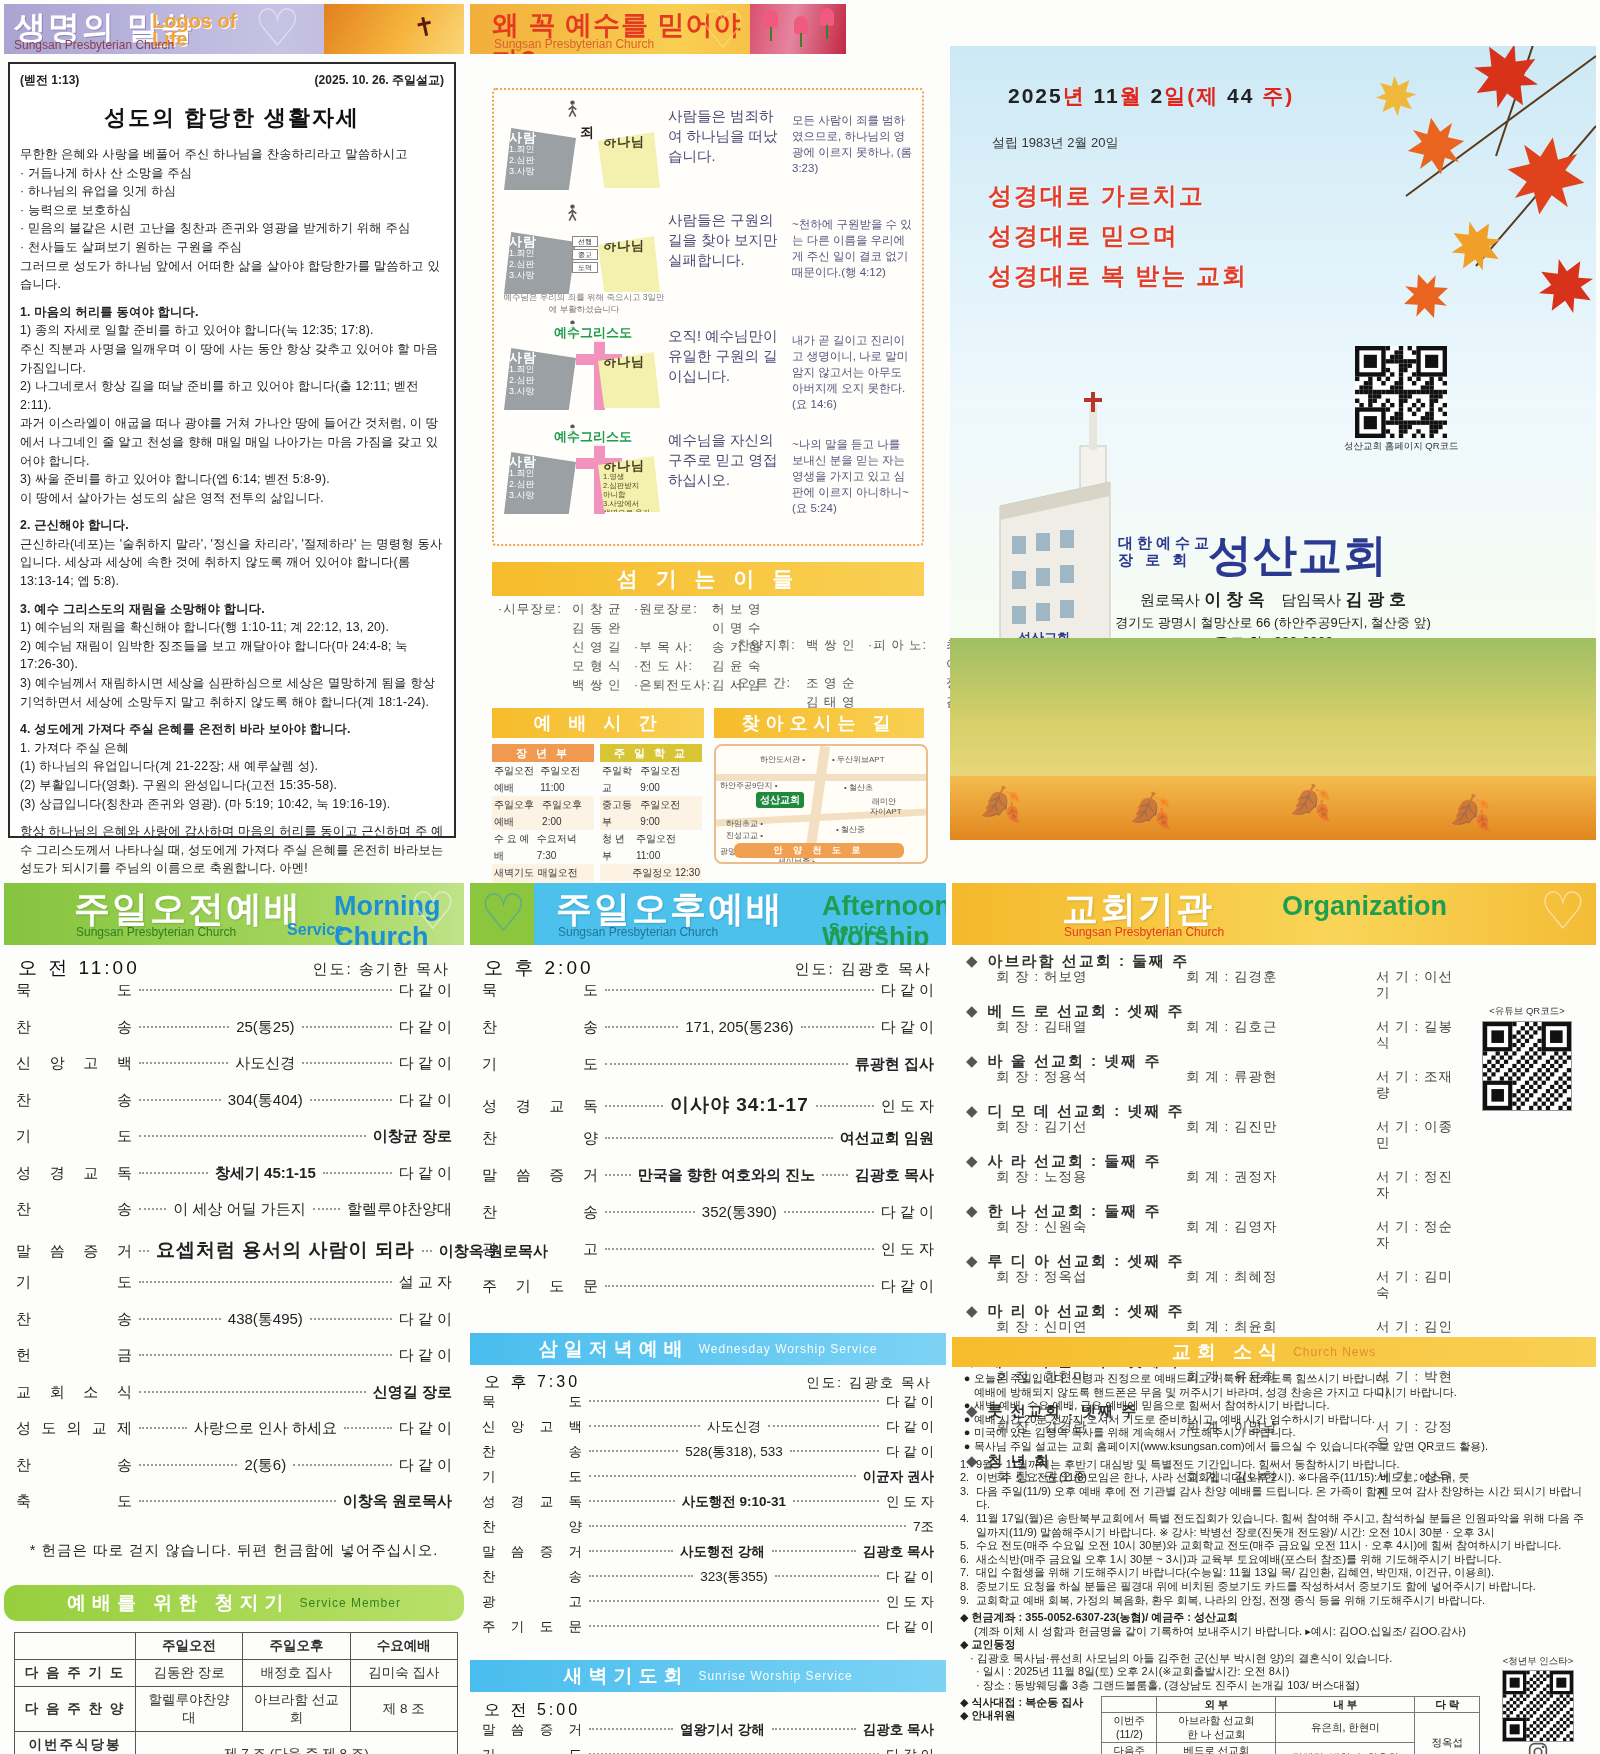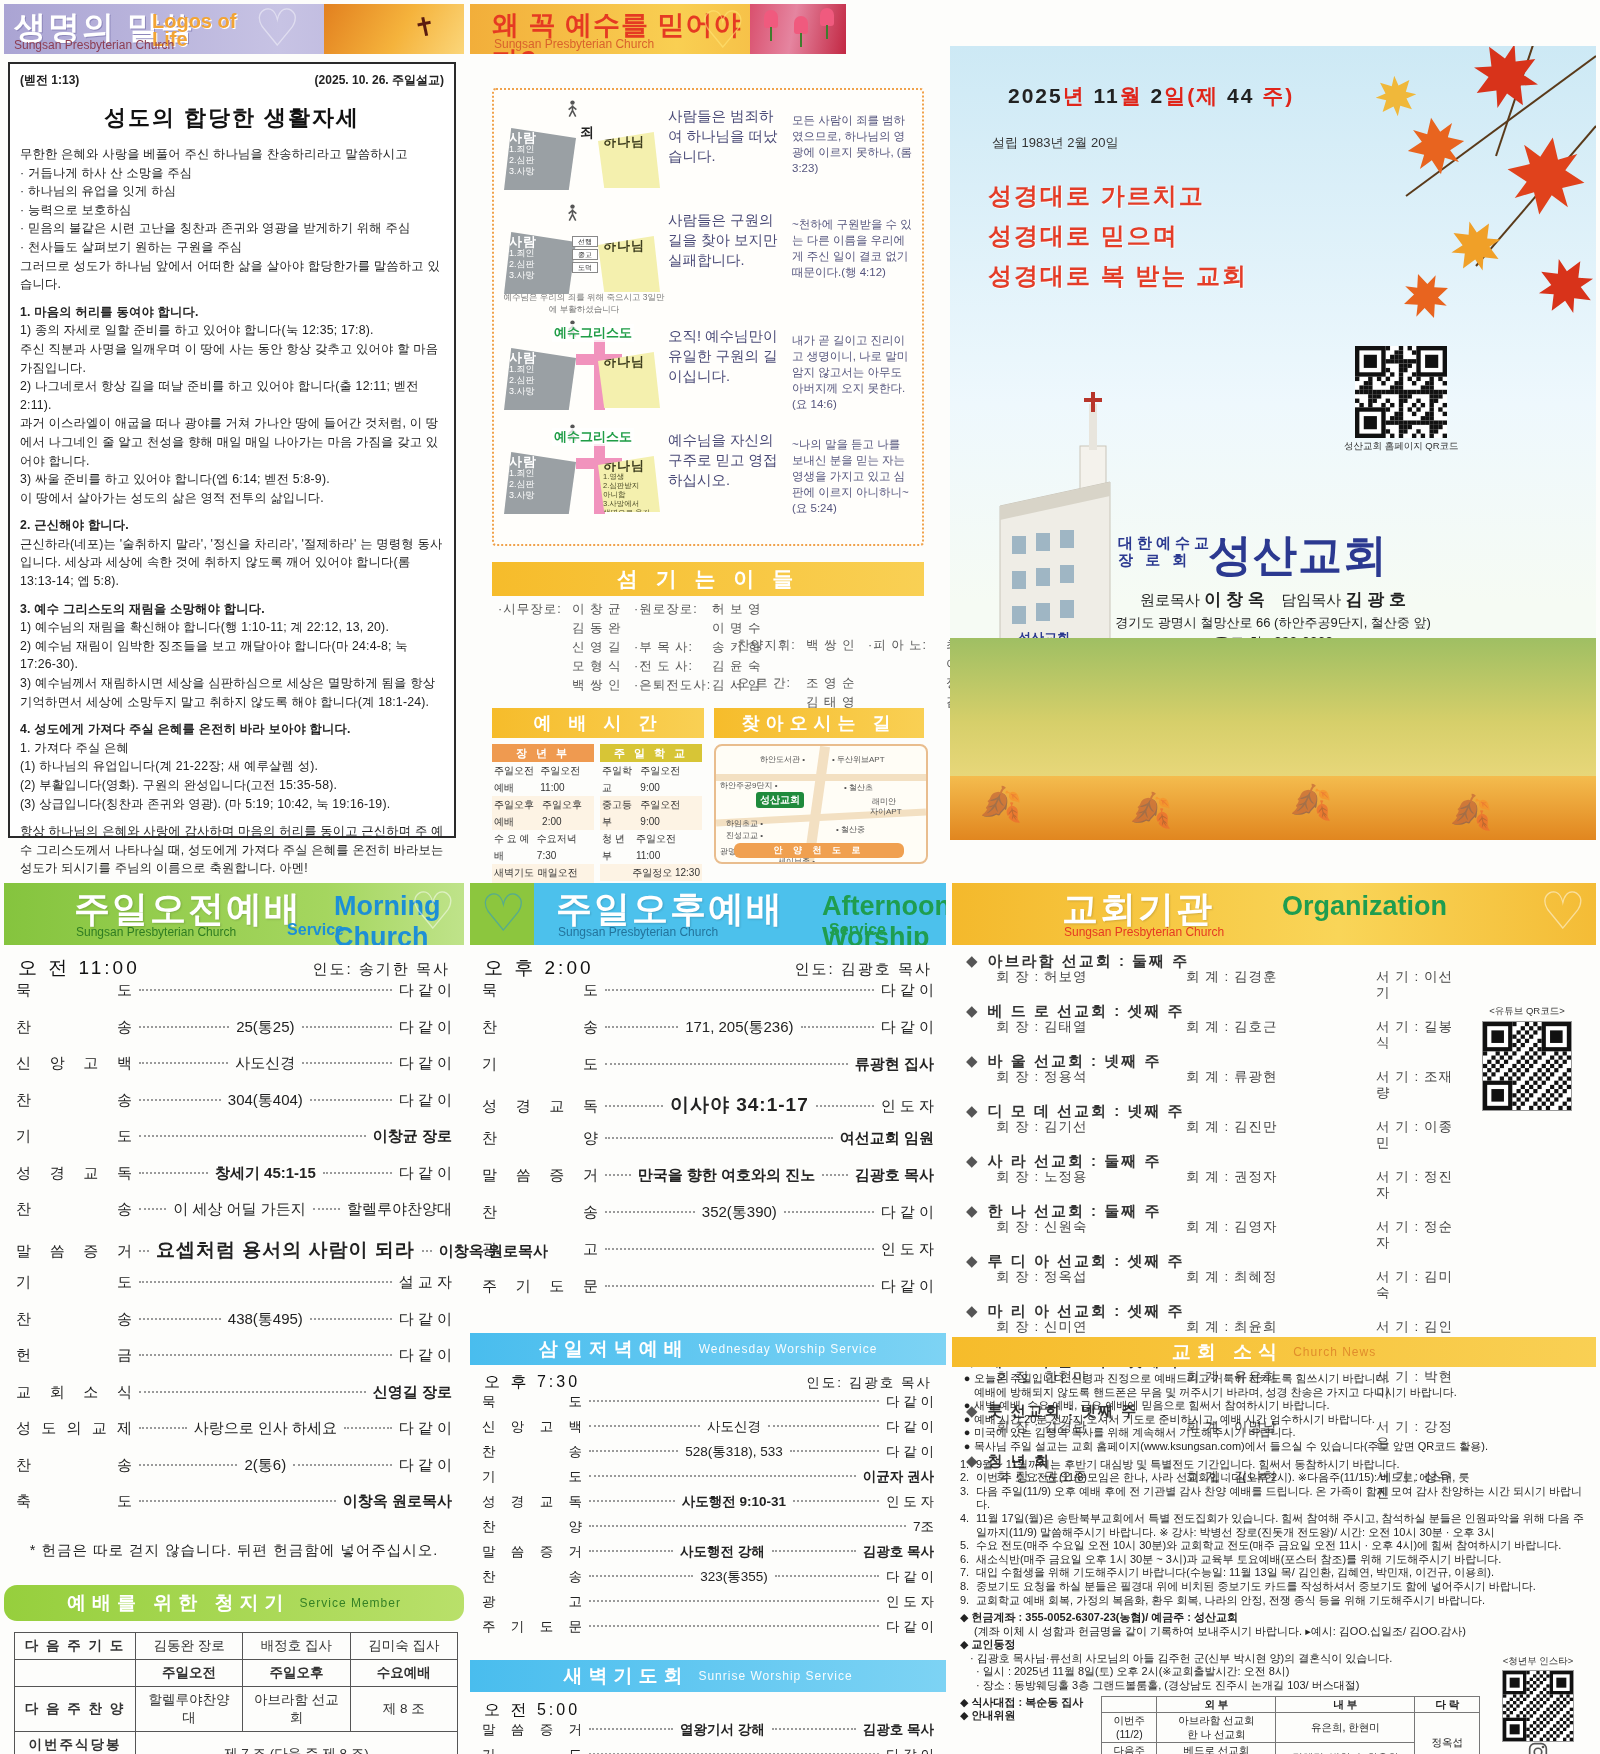--- a/index.html
+++ b/index.html
@@ -836,30 +836,30 @@
   <div class="abs secbar greenbar" style="left:4px;top:1585px;width:460px;height:36px;">
     <div class="barflex">
       <span class="k">예배를 위한 청지기</span>
       <span class="e" style="color:#2f7d22;">Service Member</span>
     </div>
   </div>
   <div class="abs" style="left:14px;top:1632px;width:444px;">
     <table class="stb" id="stewards-table">
         <tbody>
           <tr>
+            <th style="width:120px;"></th>
+            <th style="width:105px;">주일오전</th>
+            <th style="width:105px;">주일오후</th>
+            <th style="width:105px;">수요예배</th>
+          </tr>
+          <tr>
             <td class="lbl">다 음 주 기 도</td>
             <td>김동완 장로</td>
             <td>배정호 집사</td>
             <td>김미숙 집사</td>
-          </tr>
-          <tr>
-            <th style="width:120px;"></th>
-            <th style="width:105px;">주일오전</th>
-            <th style="width:105px;">주일오후</th>
-            <th style="width:105px;">수요예배</th>
           </tr>
           <tr>
             <td class="lbl">다 음 주 찬 양</td>
             <td>할렐루야찬양대</td>
             <td>아브라함 선교회</td>
             <td>제 8 조</td>
           </tr>
           <tr>
             <td class="lbl">이번주식당봉사</td>
             <td colspan="3">제 7 조   (다음 주 제 8 조)</td>

